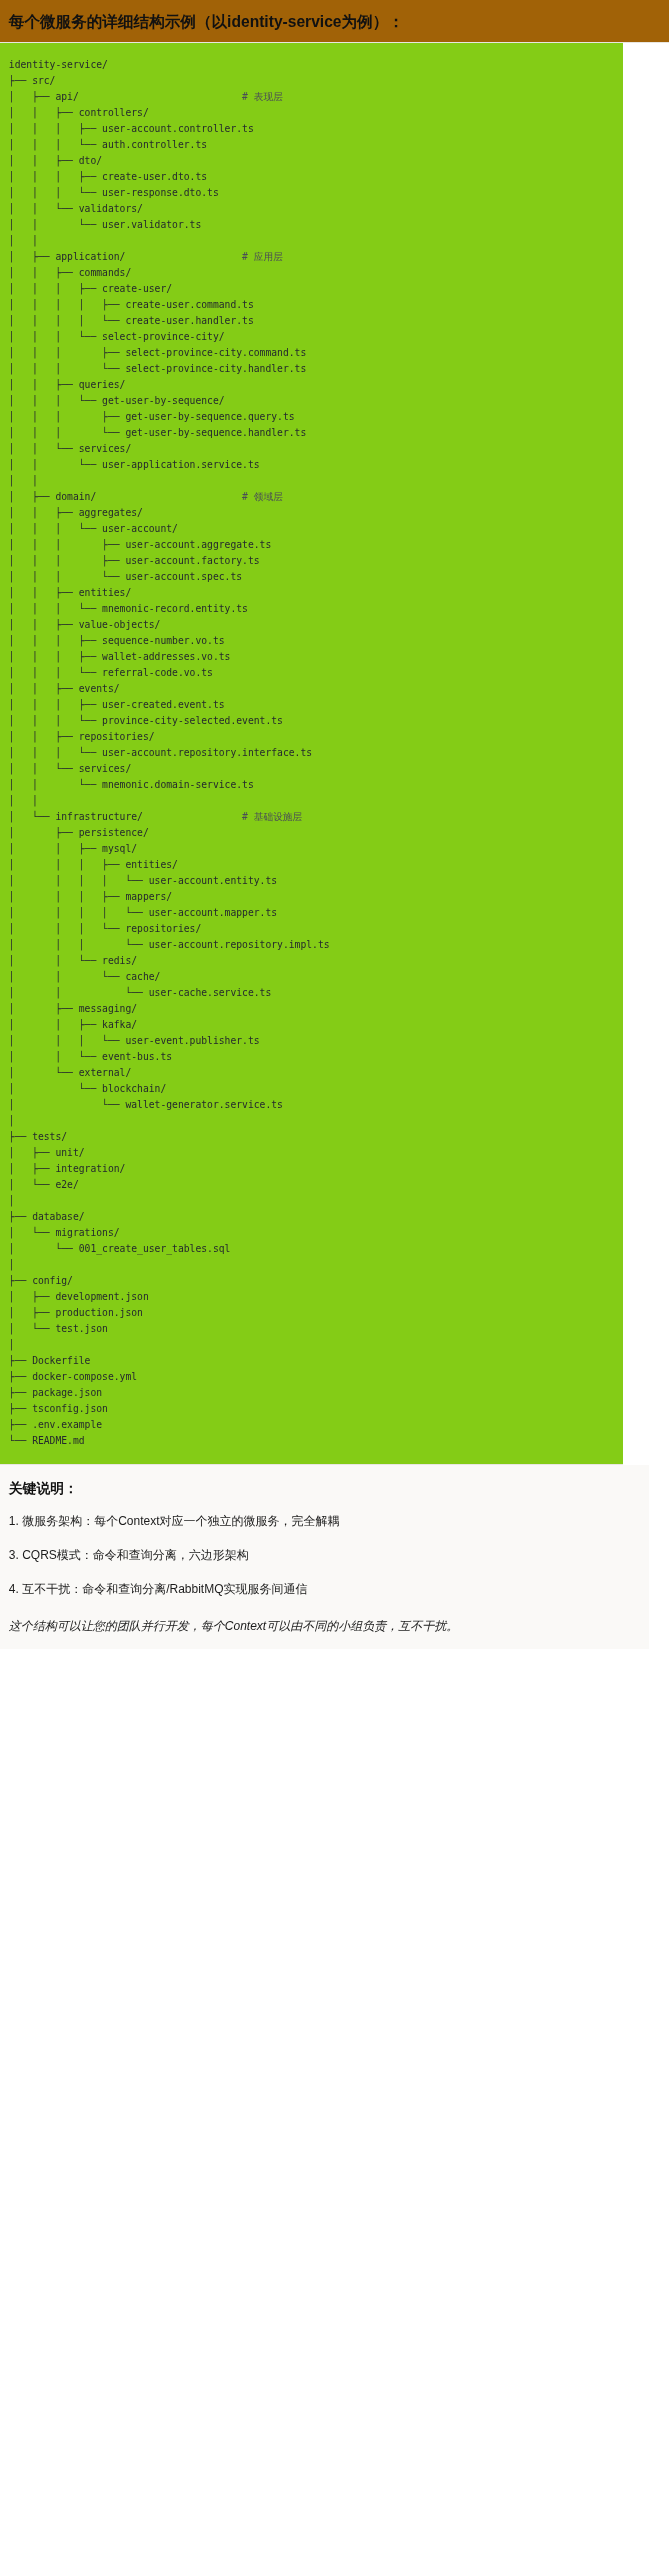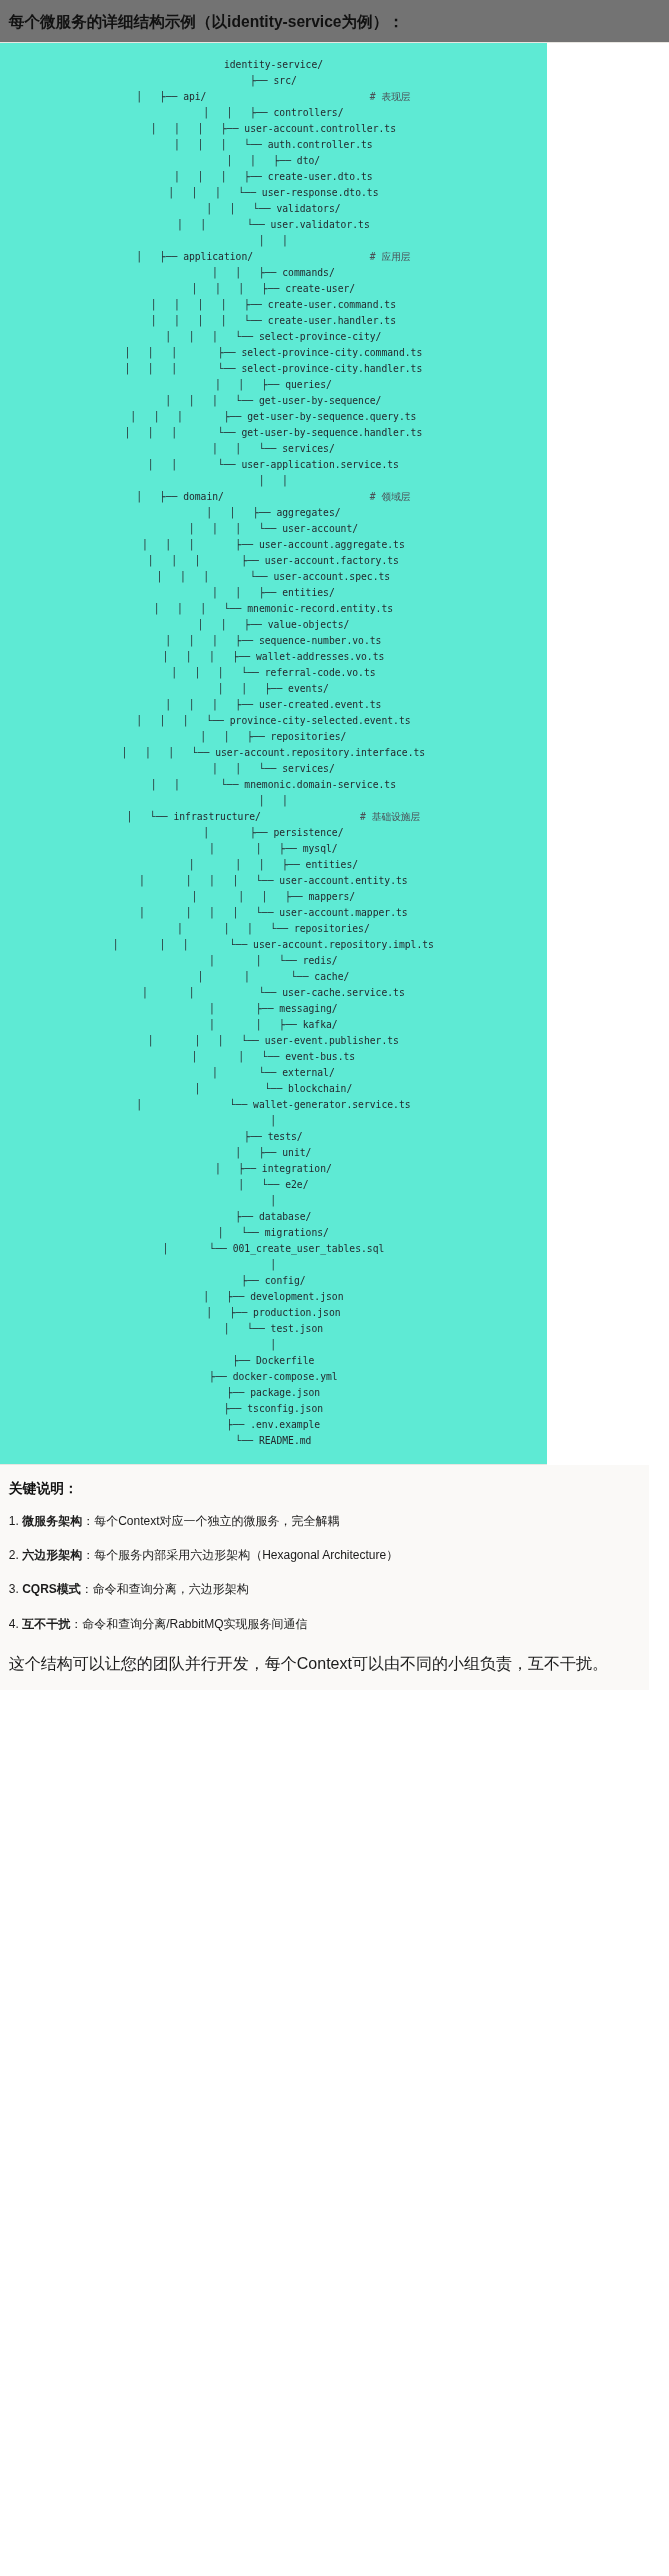--- a/index.html
+++ b/index.html
@@ -14,42 +14,41 @@
     -webkit-font-smoothing: antialiased;
   }
   .page {
     width: 669px;
     box-sizing: border-box;
     background: #ffffff;
   }
 
   
   .heading-block {
-    background: #737373;
+    background: #a16207;
     padding: 11.3px 8.8px 10px 8.8px;
     border-bottom: 0.6px solid #e8e6e1;
     box-sizing: border-box;
     width: 669px;
   }
   .heading-text {
     font-size: 15.6px;
     font-weight: bold;
     line-height: 1.35;
     color: #111111;
     letter-spacing: 0px;
   }
 
   
   .code-block {
-    background: #5eead4;
+    background: #84cc16;
     border-bottom: 0.6px solid #e8e6e1;
     padding: 13.8px 8.8px 15px 8.8px;
     box-sizing: border-box;
-    width: 547px;
-    text-align: center;
+    width: 623px;
   }
   .tree {
     font-family: "DejaVu Sans Mono", "Liberation Mono", monospace;
     font-size: 9.7px;
     line-height: 16px;
     white-space: pre;
     color: #24292e;
     margin: 0;
     tab-size: 4;
   }
@@ -74,31 +73,32 @@
   .note-item {
     font-size: 12px;
     line-height: 1.5;
     color: #1b1b1b;
     margin: 0 0 16.3px 0;
   }
   .note-item .num {
     font-weight: normal;
   }
   .note-item .term {
-    font-weight: bold;
+    font-weight: normal;
   }
   .note-item .desc {
     font-weight: normal;
     text-align: center;
   }
   .closing {
-    font-size: 16px;
+    font-size: 12px;
     line-height: 1.5;
     color: #1b1b1b;
     margin: 19px 0 0 0;
+    font-style: italic;
   }
 </style>
 </head>
 <body>
 
 <div class="page">
 
   <div class="heading-block">
     <div class="heading-text">每个微服务的详细结构示例（以identity-service为例）：</div>
   </div>
@@ -190,21 +190,20 @@
 <span><span>├── package.json</span></span>
 <span><span>├── tsconfig.json</span></span>
 <span><span>├── .env.example</span></span>
 <span><span>└── README.md</span></span></pre>
   </div>
 
   <div class="notes-block">
     <div class="notes-title">关键说明：</div>
     <div>
         <div class="note-item"><span class="num">1. </span><span class="term">微服务架构</span><span class="desc">：每个Context对应一个独立的微服务，完全解耦</span></div>
-        <div class="note-item"><span class="num">2. </span><span class="term">六边形架构</span><span class="desc">：每个服务内部采用六边形架构（Hexagonal Architecture）</span></div>
         <div class="note-item"><span class="num">3. </span><span class="term">CQRS模式</span><span class="desc">：命令和查询分离，六边形架构</span></div>
         <div class="note-item"><span class="num">4. </span><span class="term">互不干扰</span><span class="desc">：命令和查询分离/RabbitMQ实现服务间通信</span></div>
       </div>
     <div class="closing">这个结构可以让您的团队并行开发，每个Context可以由不同的小组负责，互不干扰。</div>
   </div>
 
 </div>
 
 
 </body></html>

